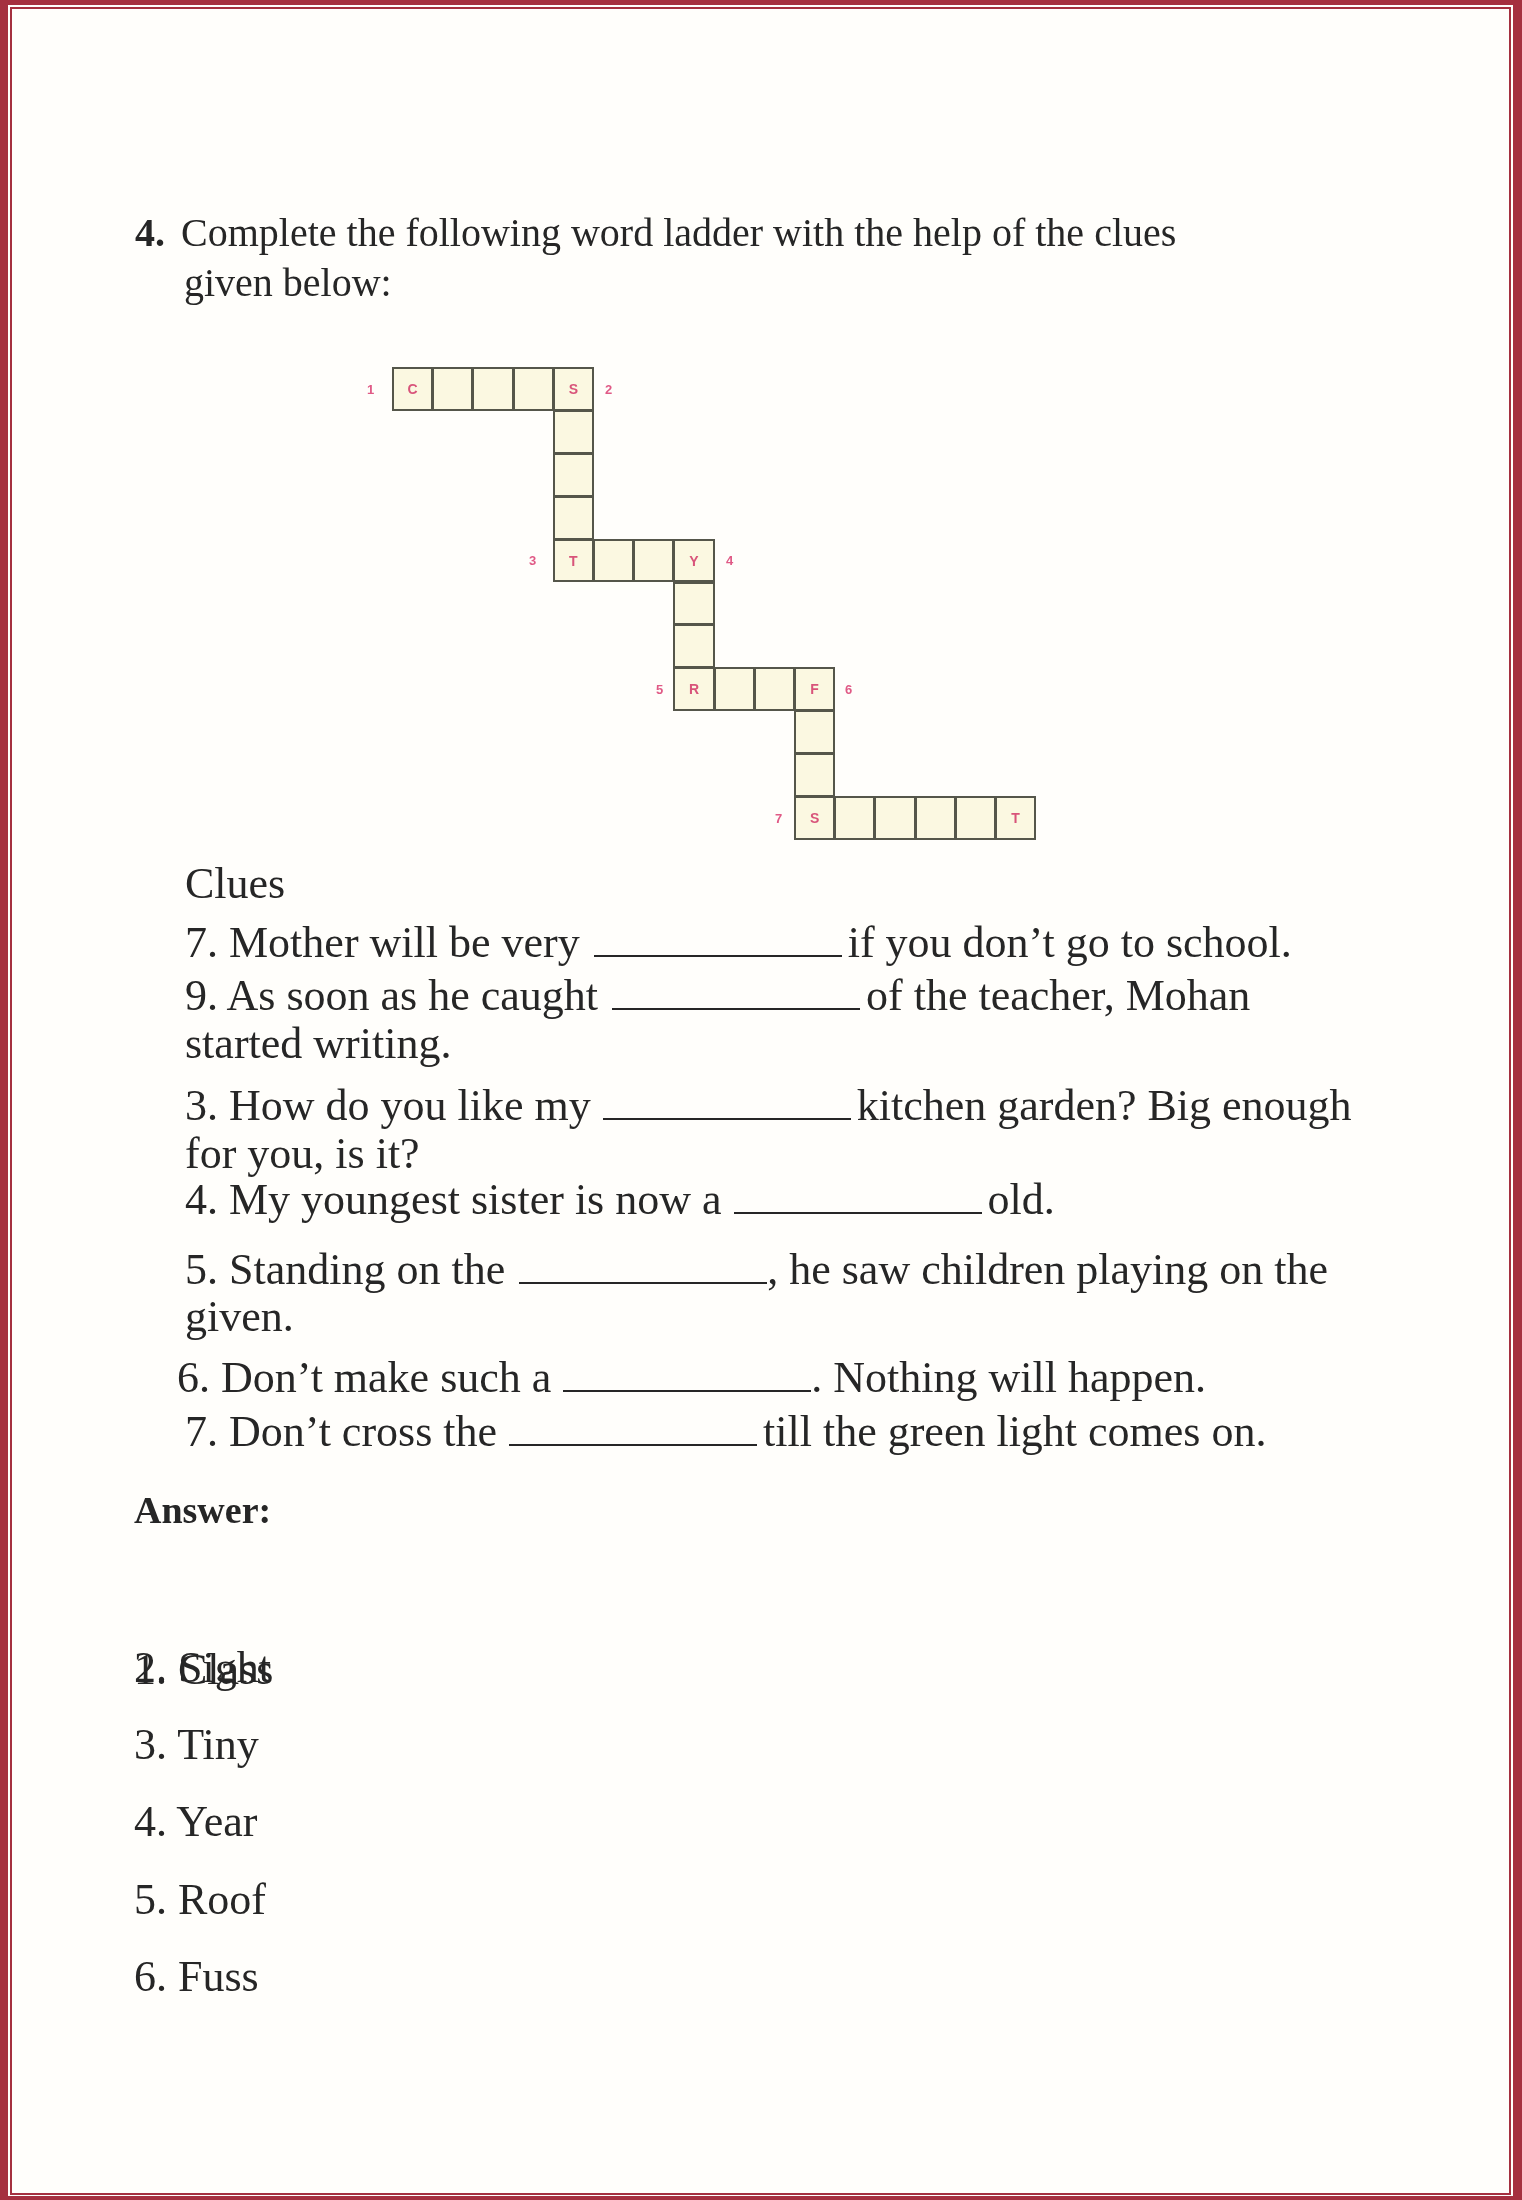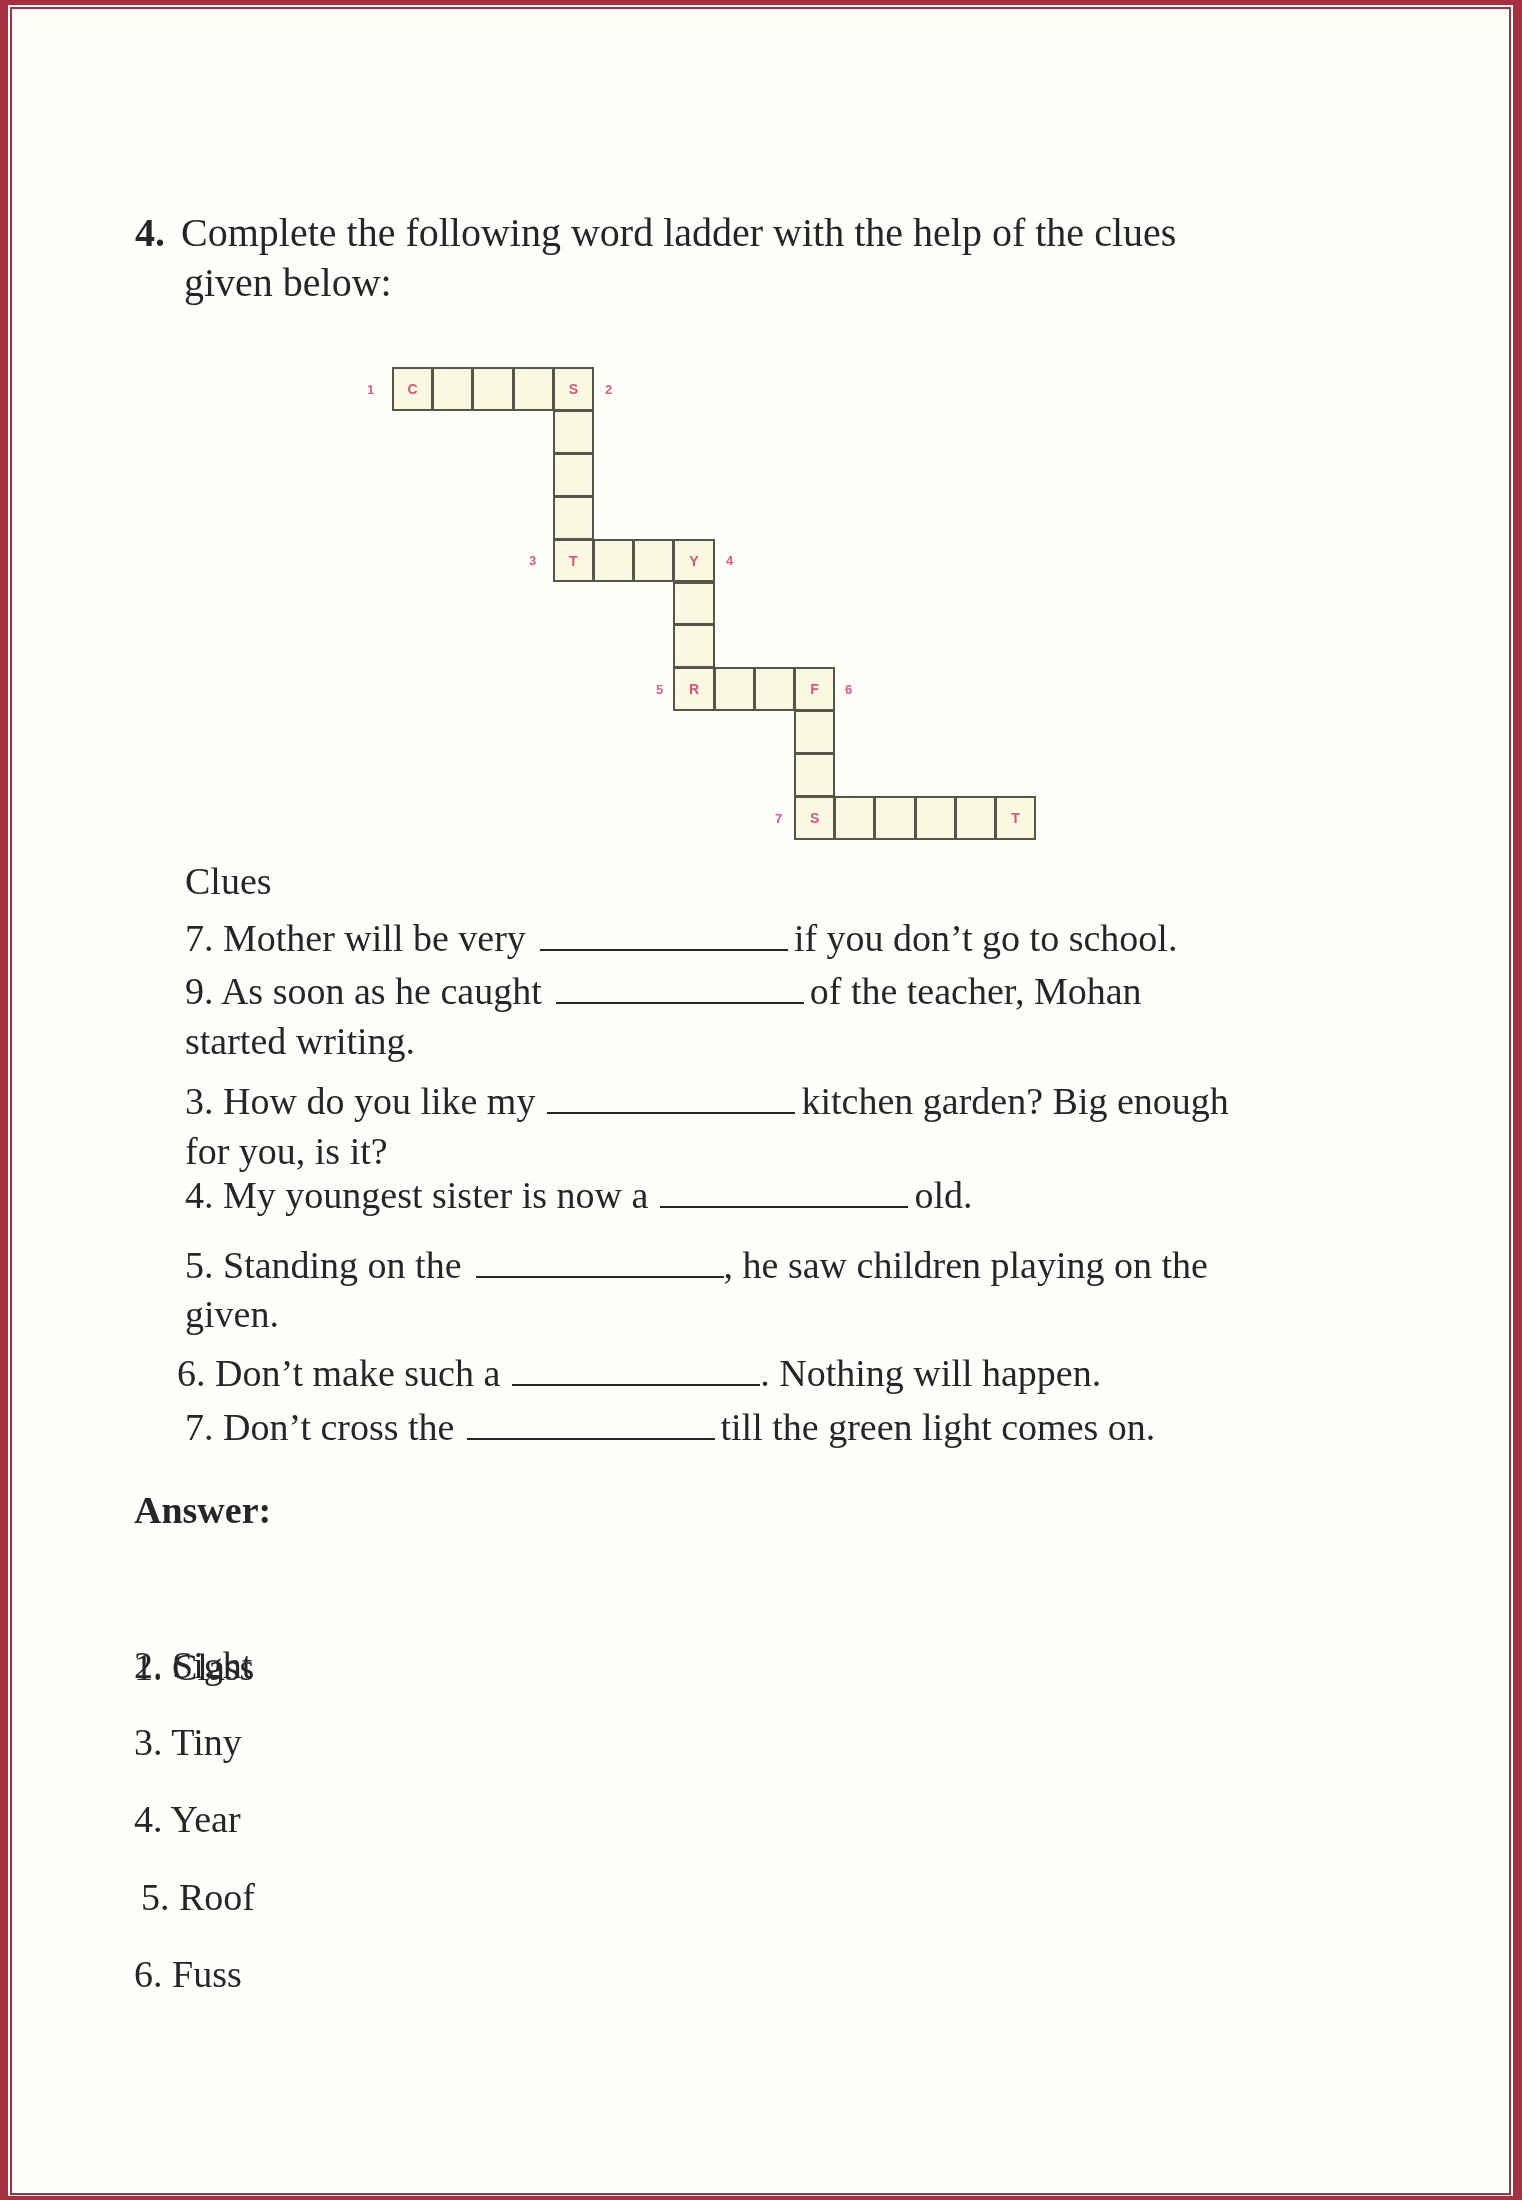--- a/index.html
+++ b/index.html
@@ -13,21 +13,21 @@
     position: absolute; left: 0; top: 0; width: 1522px; height: 2200px;
     box-sizing: border-box;
     border-left: 8px solid #a5303f; border-right: 9px solid #a5303f;
     border-top: 5px solid #a5303f; border-bottom: 4px solid #a5303f;
   }
   .frame-inner {
     position: absolute; left: 10px; top: 7px; right: 11px; bottom: 5px;
     border: 2px solid #a5303f; box-sizing: border-box;
   }
   .line {
-    position: absolute; white-space: nowrap; font-size: 38px; line-height: 1;
+    position: absolute; white-space: nowrap; font-size: 44px; line-height: 1;
   }
   .q-num { font-weight: bold; }
   .heading { font-size: 40px; }
   .blank {
     display: inline-block; border-bottom: 2px solid #262626;
     height: 0.9em; vertical-align: baseline; margin: 0 6px;
   }
   .answer-title { font-weight: bold; font-size: 38px; }
 
   .grid { position: absolute; left: 0; top: 0; }
@@ -133,14 +133,14 @@
 
 <div class="line" style="left:185px;top:1404px">
   <span>7. Don’t cross the</span><span class="blank" style="width:248px;margin-left:12px"></span><span>till the green light comes on.</span>
 </div>
 
 <div class="line answer-title" style="left:134px;top:1491px">Answer:</div>
 <div class="line" style="left:134px;top:1648px">1. Class</div>
 <div class="line" style="left:134px;top:1646px">2. Sight</div>
 <div class="line" style="left:134px;top:1723px">3. Tiny</div>
 <div class="line" style="left:134px;top:1800px">4. Year</div>
-<div class="line" style="left:141px;top:1878px">5. Roof</div>
+<div class="line" style="left:134px;top:1878px">5. Roof</div>
 <div class="line" style="left:134px;top:1955px">6. Fuss</div>
 
 </body></html>

